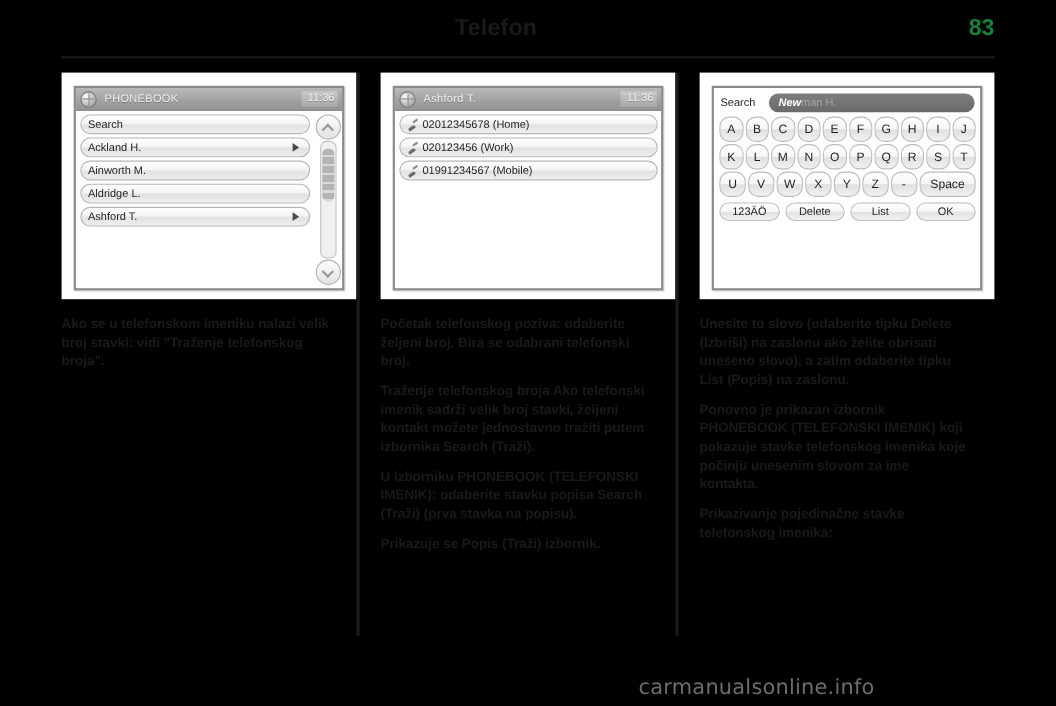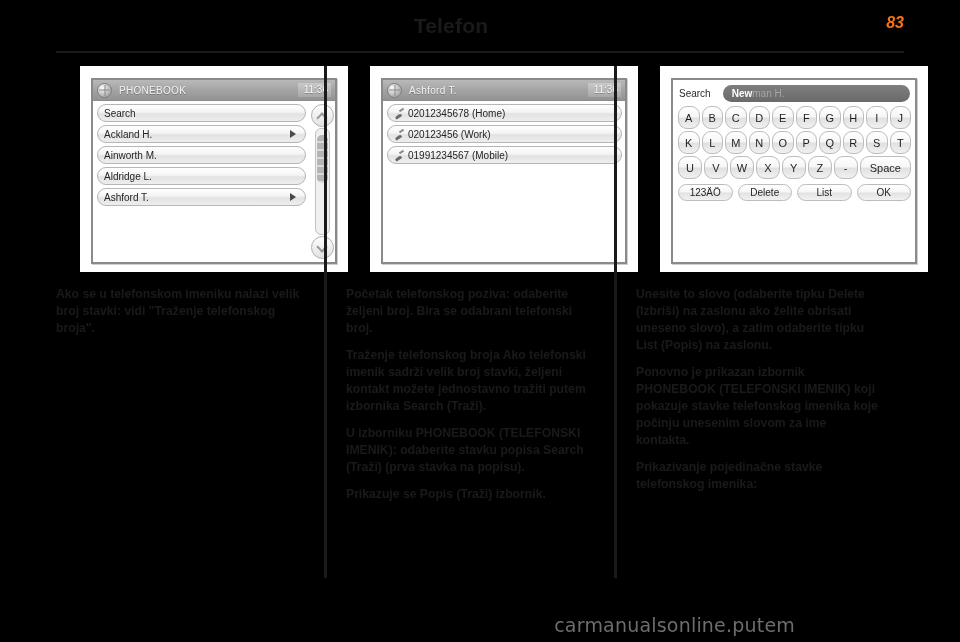--- a/index.html
+++ b/index.html
@@ -20,21 +20,21 @@
     position:absolute;left:56px;top:14px;width:848px;height:42px;
   }
   .header-title{
     position:absolute;left:0;top:0;width:790px;
     text-align:center;
     font-size:21px;font-weight:bold;color:#1a1a1a;
     letter-spacing:.2px;
   }
   .header-page{
     position:absolute;right:0;top:0;
-    font-size:16px;font-weight:bold;color:#f97316;font-style:italic;
+    font-size:21px;font-weight:bold;color:#15803d;
   }
   .header-rule{
     position:absolute;left:56px;top:51px;width:848px;height:2px;
     background:#1a1a1a;
   }
 
   
   .columns{
     position:absolute;left:56px;top:66px;width:848px;height:512px;
     display:flex;
@@ -48,21 +48,20 @@
     position:absolute;left:0;top:0;width:3px;height:512px;
     background:#1a1a1a;
   }
   .col-inner{position:relative;width:268px;}
 
   
   .figure{
     background:#fff;
     padding:12px 11px 8px 11px;
     box-sizing:border-box;
-    margin-left:24px;
   }
   .fig1{width:268px;height:206px;}
   .fig2{width:268px;height:206px;}
   .fig3{width:268px;height:206px;}
 
   .screen{
     border:2px solid #8a8a8a;
     box-shadow:1px 1px 0 #cfcfcf;
     background:#ffffff;
     box-sizing:border-box;
@@ -190,21 +189,21 @@
     padding:5px 5px 2px 6px;
   }
   .kb-label{font-size:10px;color:#2a2a2a;}
   .kb-field{
     margin-left:12px;
     flex:1;height:17px;border-radius:9px;
     background:linear-gradient(180deg,#7e7e7e,#6a6a6a);
     display:flex;align-items:center;padding:0 9px;box-sizing:border-box;
     font-size:10px;
   }
-  .kb-field .typed{color:#ffffff;font-weight:bold;}
+  .kb-field .typed{color:#ffffff;font-weight:bold;font-style:italic;}
   .kb-field .rest{color:#a6a6a6;}
   .kb-rows{padding:2px 4px 0 5px;}
   .kb-row{display:flex;margin-bottom:2px;}
   .key{
     flex:1;height:23px;margin-right:2px;
     border:1px solid #bcbcbc;border-radius:9px;
     background:linear-gradient(180deg,#ffffff 0%,#f6f6f6 48%,#e0e0e0 52%,#f1f1f1 100%);
     display:flex;align-items:center;justify-content:center;
     font-size:11px;color:#1f1f1f;
     box-sizing:border-box;
@@ -405,14 +404,14 @@
         <div class="copy">
           <p>Unesite to slovo (odaberite tipku Delete (Izbriši) na zaslonu ako želite obrisati uneseno slovo), a zatim odaberite tipku List (Popis) na zaslonu.</p>
           <p>Ponovno je prikazan izbornik PHONEBOOK (TELEFONSKI IMENIK) koji pokazuje stavke telefonskog imenika koje počinju unesenim slovom za ime kontakta.</p>
           <p>Prikazivanje pojedinačne stavke telefonskog imenika:</p>
         </div>
       </div>
     </div>
 
   </div>
 
-  <div class="watermark">carmanualsonline.putem</div>
+  <div class="watermark">carmanualsonline.info</div>
 </div>
 
 </body></html>

